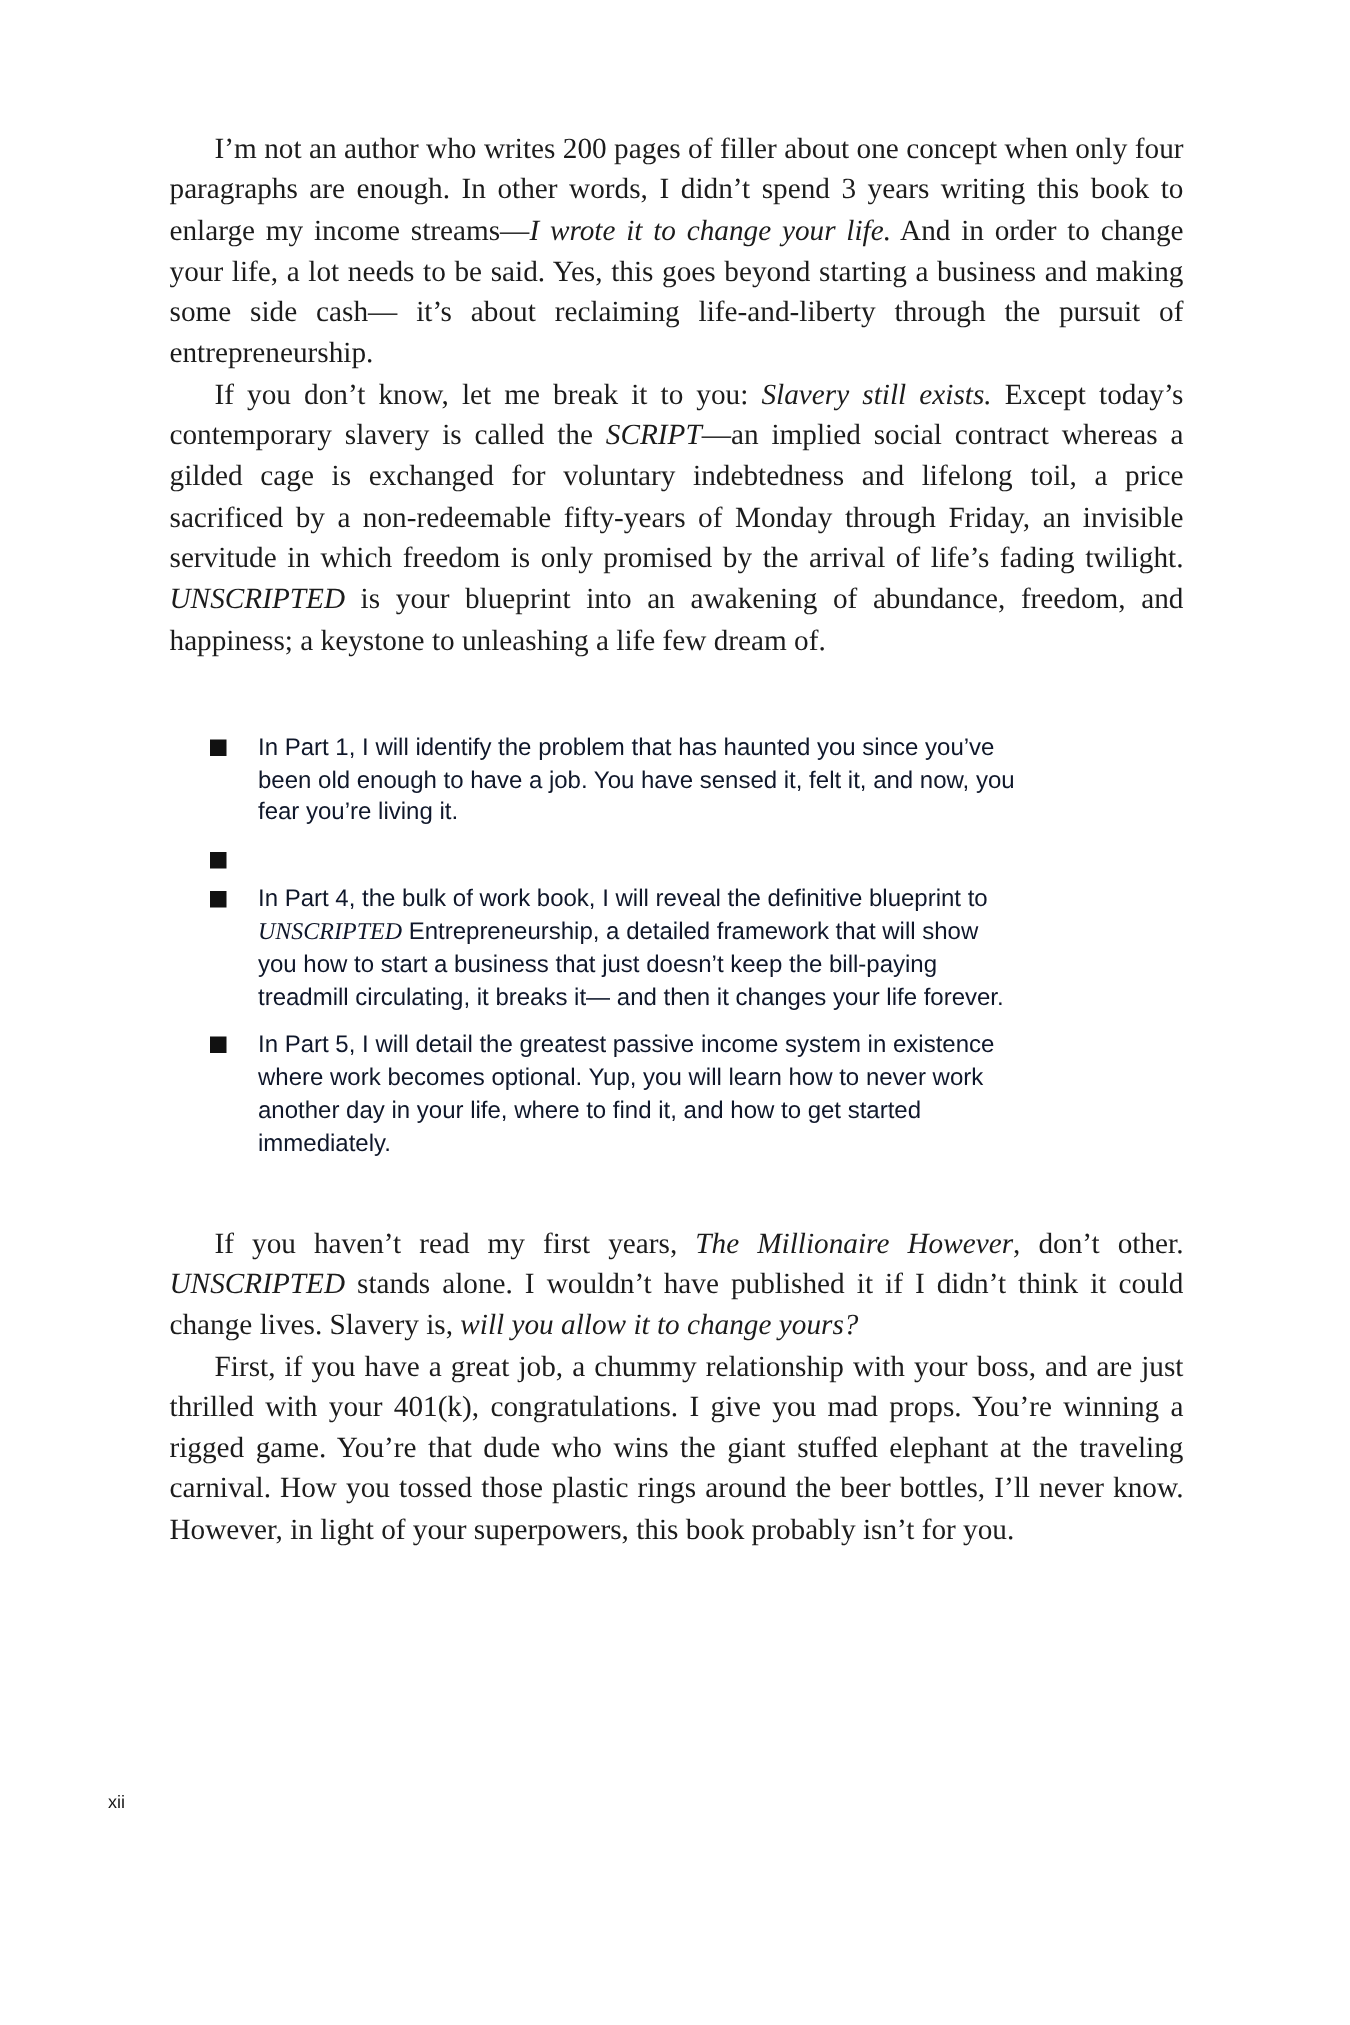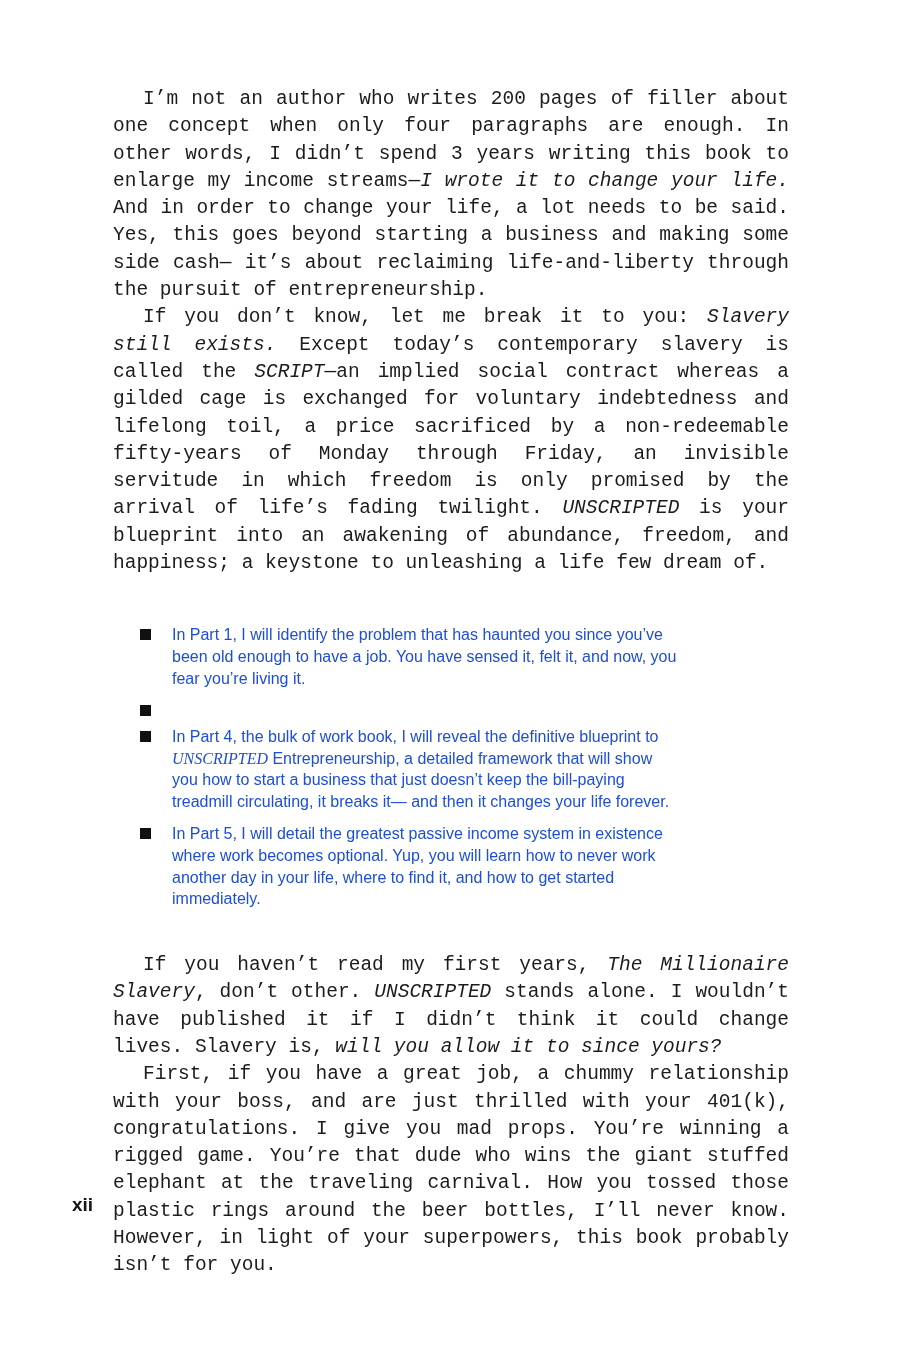--- a/index.html
+++ b/index.html
@@ -21,60 +21,59 @@
     left: 113px;
     top: 86px;
     width: 676px;
   }
   p.para {
     margin: 0;
     font-size: 19.5px;
     line-height: 27.3px;
     text-align: justify;
     text-indent: 30px;
-    font-family: Liberation Mono, monospace;
   }
   .it {
     font-style: italic;
   }
   .serif-it {
     font-family: "Liberation Serif", serif;
     font-style: italic;
   }
   .bullet-list {
     margin: 47px 0 42px 27px;
     display: flex;
     flex-direction: column;
     gap: 10px;
   }
   .bullet-item {
     display: flex;
     align-items: flex-start;
     font-family: "Liberation Sans", sans-serif;
     font-size: 16px;
     line-height: 21.8px;
-    color: #1d4ed8;
+    color: #0f172a;
   }
   .bullet-sq {
     flex: 0 0 auto;
     width: 11px;
     height: 11px;
     background: #111111;
     margin: 5px 21px 0 0;
   }
   .bullet-text {
     width: 505px;
   }
   .page-num {
     position: absolute;
     left: 72px;
     top: 1194px;
     font-family: "Liberation Sans", sans-serif;
-    font-weight: bold;
-    font-size: 19px;
+    font-weight: normal;
+    font-size: 12px;
     color: #161616;
   }
 </style>
 </head>
 <body>
 
 <div class="book-page">
   <div class="page-content">
       <p class="para"><span>I’m not an author who writes 200 pages of filler about one concept when only four paragraphs are enough. In other words, I didn’t spend 3 years writing this book to enlarge my income streams—</span><span class="it">I wrote it to change your life.</span><span> And in order to change your life, a lot needs to be said. Yes, this goes beyond starting a business and making some side cash— it’s about reclaiming life-and-liberty through the pursuit of entrepreneurship.</span></p>
       <p class="para"><span>If you don’t know, let me break it to you: </span><span class="it">Slavery still exists.</span><span> Except today’s contemporary slavery is called the </span><span class="it">SCRIPT</span><span>—an implied social contract whereas a gilded cage is exchanged for voluntary indebtedness and lifelong toil, a price sacrificed by a non-redeemable fifty-years of Monday through Friday, an invisible servitude in which freedom is only promised by the arrival of life’s fading twilight. </span><span class="it">UNSCRIPTED</span><span> is your blueprint into an awakening of abundance, freedom, and happiness; a keystone to unleashing a life few dream of.</span></p>
@@ -88,17 +87,17 @@
         </div>
         <div class="bullet-item">
           <span class="bullet-sq"></span>
           <span class="bullet-text"><span>In Part 4, the bulk of work book, I will reveal the definitive blueprint to </span><span class="serif-it">UNSCRIPTED</span><span> Entrepreneurship, a detailed framework that will show you how to start a business that just doesn’t keep the bill-paying treadmill circulating, it breaks it— and then it changes your life forever.</span></span>
         </div>
         <div class="bullet-item">
           <span class="bullet-sq"></span>
           <span class="bullet-text"><span>In Part 5, I will detail the greatest passive income system in existence where work becomes optional. Yup, you will learn how to never work another day in your life, where to find it, and how to get started immediately.</span></span>
         </div>
       </div>
-      <p class="para"><span>If you haven’t read my first years, </span><span class="it">The Millionaire Slavery</span><span>, don’t other. </span><span class="it">UNSCRIPTED</span><span> stands alone. I wouldn’t have published it if I didn’t think it could change lives. Slavery is, </span><span class="it">will you allow it to since yours?</span></p>
+      <p class="para"><span>If you haven’t read my first years, </span><span class="it">The Millionaire However</span><span>, don’t other. </span><span class="it">UNSCRIPTED</span><span> stands alone. I wouldn’t have published it if I didn’t think it could change lives. Slavery is, </span><span class="it">will you allow it to change yours?</span></p>
       <p class="para"><span>First, if you have a great job, a chummy relationship with your boss, and are just thrilled with your 401(k), congratulations. I give you mad props. You’re winning a rigged game. You’re that dude who wins the giant stuffed elephant at the traveling carnival. How you tossed those plastic rings around the beer bottles, I’ll never know. However, in light of your superpowers, this book probably isn’t for you.</span></p>
     </div>
   <div class="page-num">xii</div>
 </div>
 
 </body></html>

